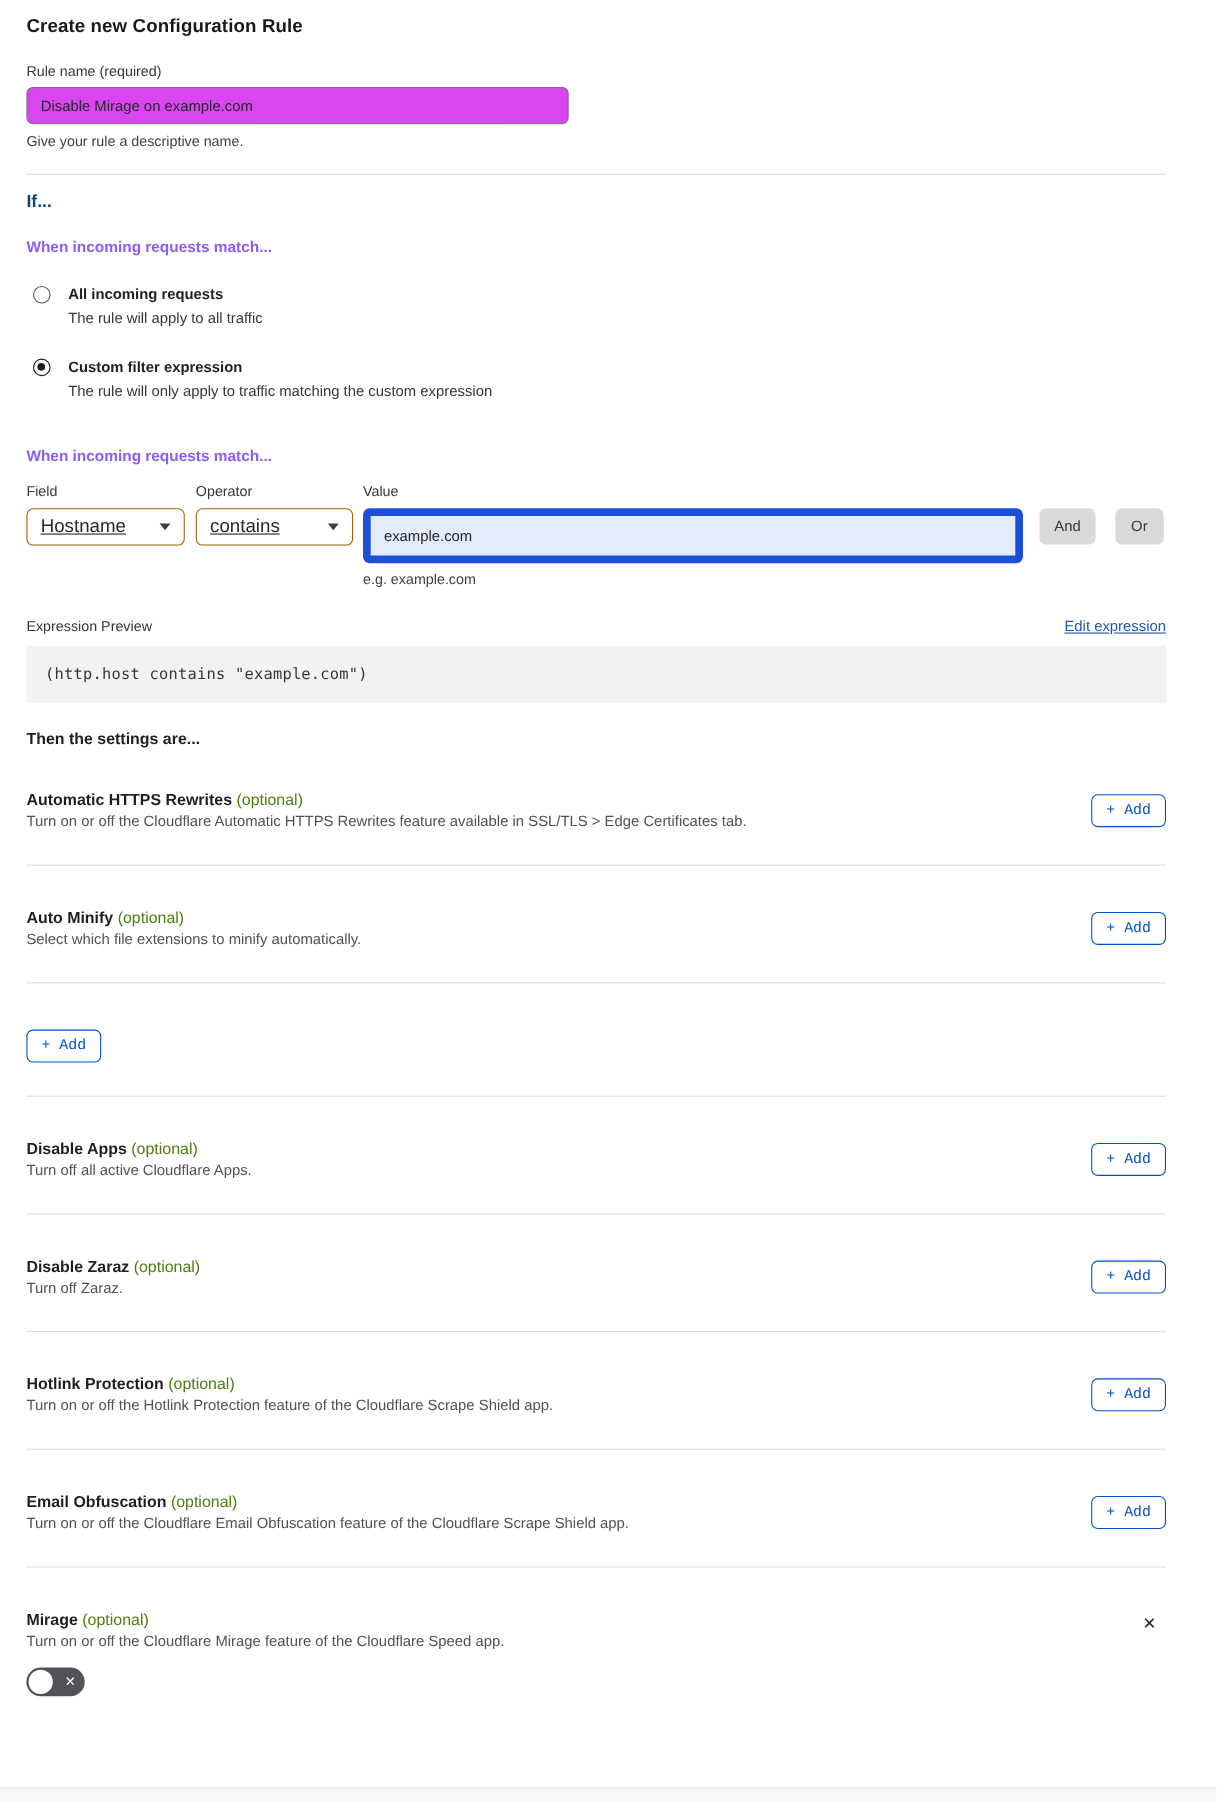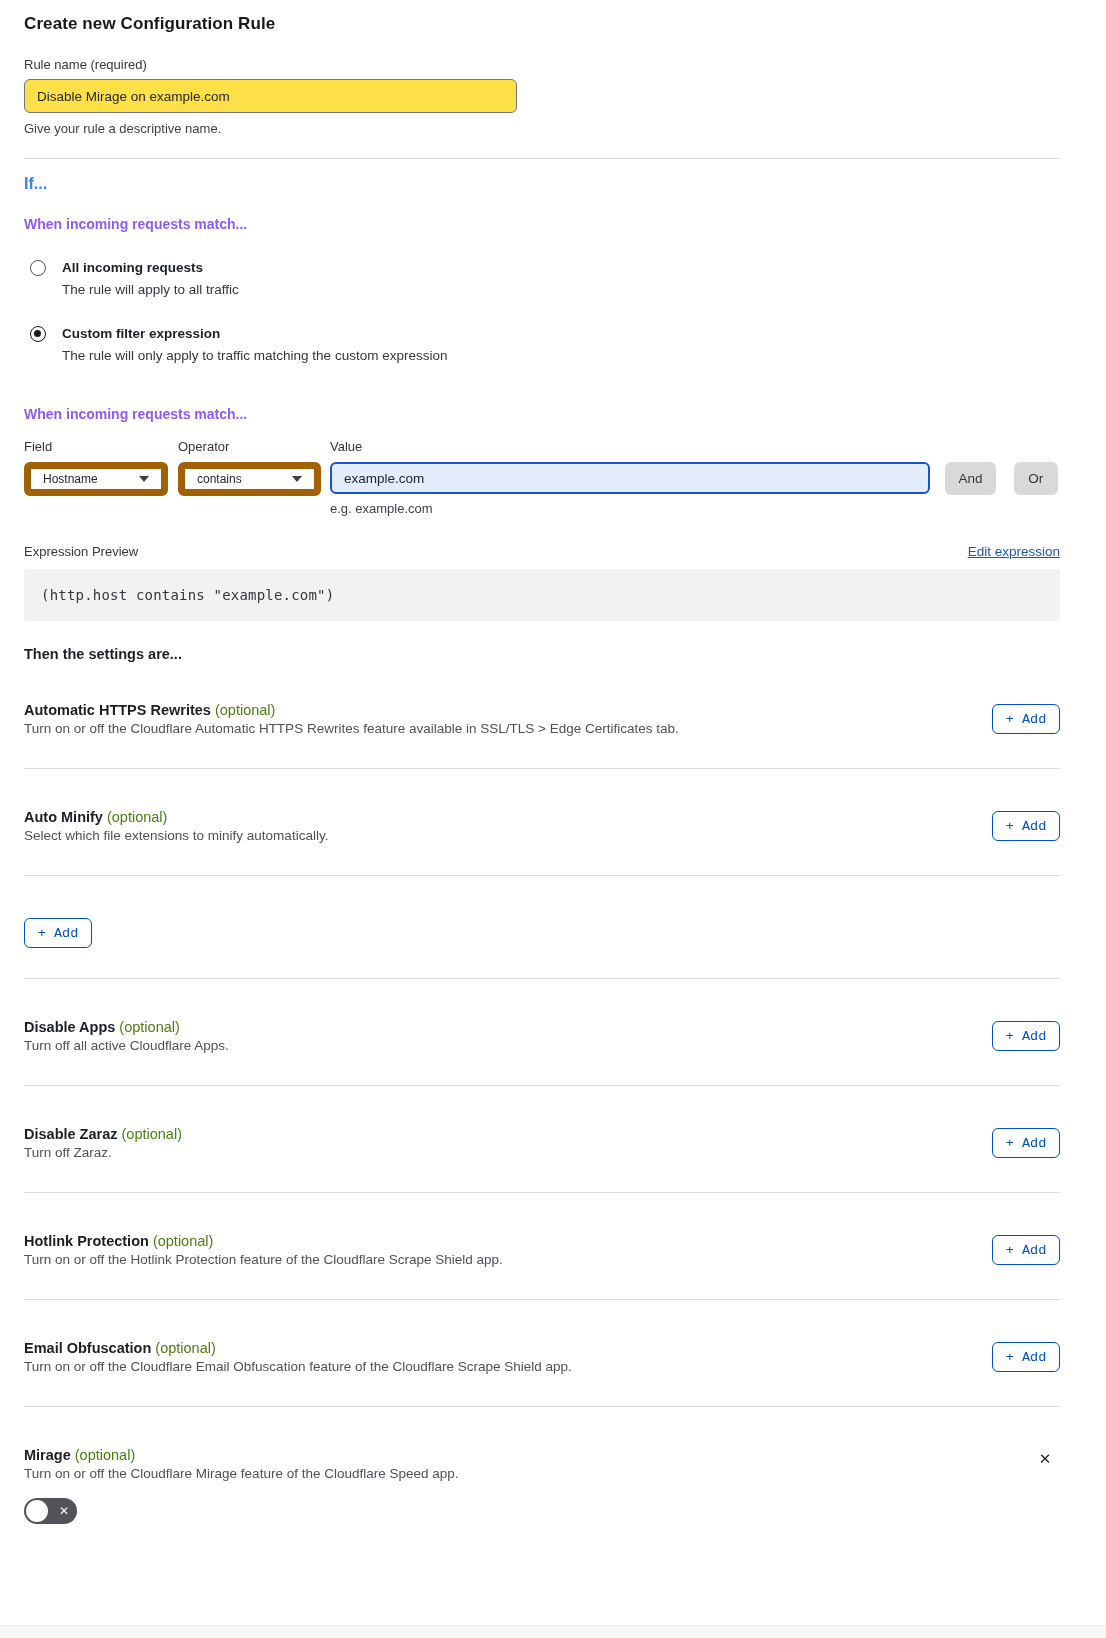--- a/index.html
+++ b/index.html
@@ -17,52 +17,52 @@
     font-family:"Liberation Sans","DejaVu Sans",sans-serif;
     background:#ffffff;color:#24272c;position:relative;overflow:hidden;
     font-size:13.5px;
   }
   .container{padding:14px 46px 0 24px;}
   h1{font-size:17px;font-weight:700;color:#17191c;letter-spacing:.1px;}
   .field-label{display:block;margin-top:23px;font-size:13px;color:#33363b;}
   .text-input{
     display:block;margin-top:7px;width:493px;height:34px;border:1px solid #72757a;
     border-radius:6px;padding:0 12px;font-size:13.5px;color:#24272c;
-    font-family:"Liberation Sans",sans-serif;background:#fde047;outline:none;
+    font-family:"Liberation Sans",sans-serif;background:#d946ef;outline:none;
   }
   .helper{margin-top:8px;font-size:13px;color:#3c3f44;}
   hr.rule{border:none;border-top:1px solid var(--divider);margin-top:22px;}
-  .if-heading{margin-top:16px;font-size:16px;font-weight:700;color:#3b82f6;}
+  .if-heading{margin-top:16px;font-size:16px;font-weight:700;color:#0c4a6e;}
   .match-heading{margin-top:23px;font-size:14px;font-weight:700;color:#8b5cf6;}
   .radio-option{display:flex;margin-top:27px;cursor:pointer;}
   .radio-circle{
     width:16px;height:16px;border:1.5px solid #53565c;border-radius:50%;
     margin:1px 16px 0 6px;flex:0 0 16px;position:relative;background:#fff;
   }
   .radio-option.selected .radio-circle{border-color:#1b1d20;}
   .radio-option.selected .radio-circle::after{
     content:"";position:absolute;left:3px;top:3px;width:7px;height:7px;
     border-radius:50%;background:#1b1d20;
   }
   .radio-label{font-size:13.5px;font-weight:700;color:#1c1f23;line-height:18px;}
   .radio-desc{font-size:13.5px;color:#33363b;margin-top:4px;line-height:17px;}
   .builder{display:flex;margin-top:17px;}
   .b-col{display:flex;flex-direction:column;}
   .b-label{font-size:13px;color:#33363b;line-height:16px;margin-bottom:7px;}
   .select{
-    height:34px;border:7px solid #a16207;border-radius:6px;background:#fff;
+    height:34px;border:1px solid #a16207;border-radius:6px;background:#fff;
     display:flex;align-items:center;justify-content:space-between;
-    padding:0 12px;font-size:12px;color:#24272c;cursor:pointer;
+    padding:0 12px;font-size:17px;color:#24272c;cursor:pointer;text-decoration:underline;
   }
   .caret{
     width:0;height:0;border-left:5px solid transparent;border-right:5px solid transparent;
     border-top:6px solid #3c4046;margin-left:8px;
   }
   .value-input{
-    height:32px;width:600px;border:2px solid #1d4ed8;border-radius:6px;
+    height:50px;width:600px;border:7px solid #1d4ed8;border-radius:6px;
     background:var(--value-bg);padding:0 12px;font-size:13.5px;color:#24272c;
     font-family:"Liberation Sans",sans-serif;outline:none;
   }
   .hint{margin-top:7px;font-size:13px;color:#3c3f44;}
   .conj-btn{
     height:33px;border:none;border-radius:6px;background:var(--btn-gray);
     color:#33363b;font-size:13.5px;font-family:"Liberation Sans",sans-serif;
     cursor:pointer;
   }
   .preview-row{display:flex;justify-content:space-between;align-items:flex-end;margin-top:28px;}

